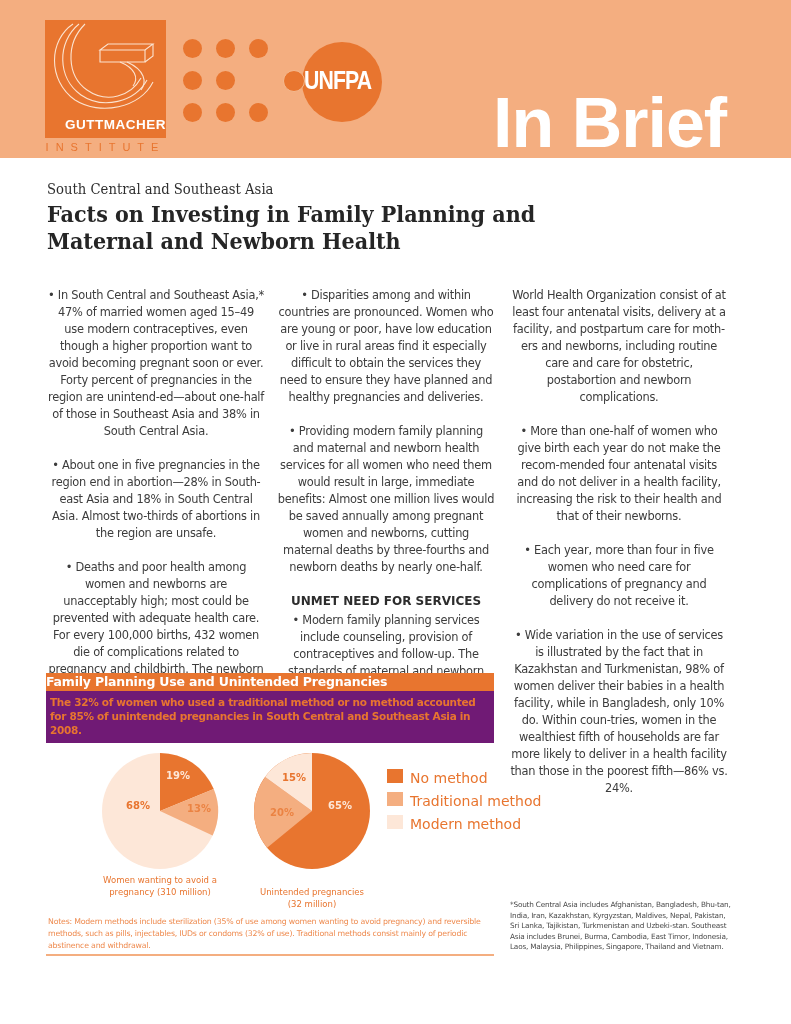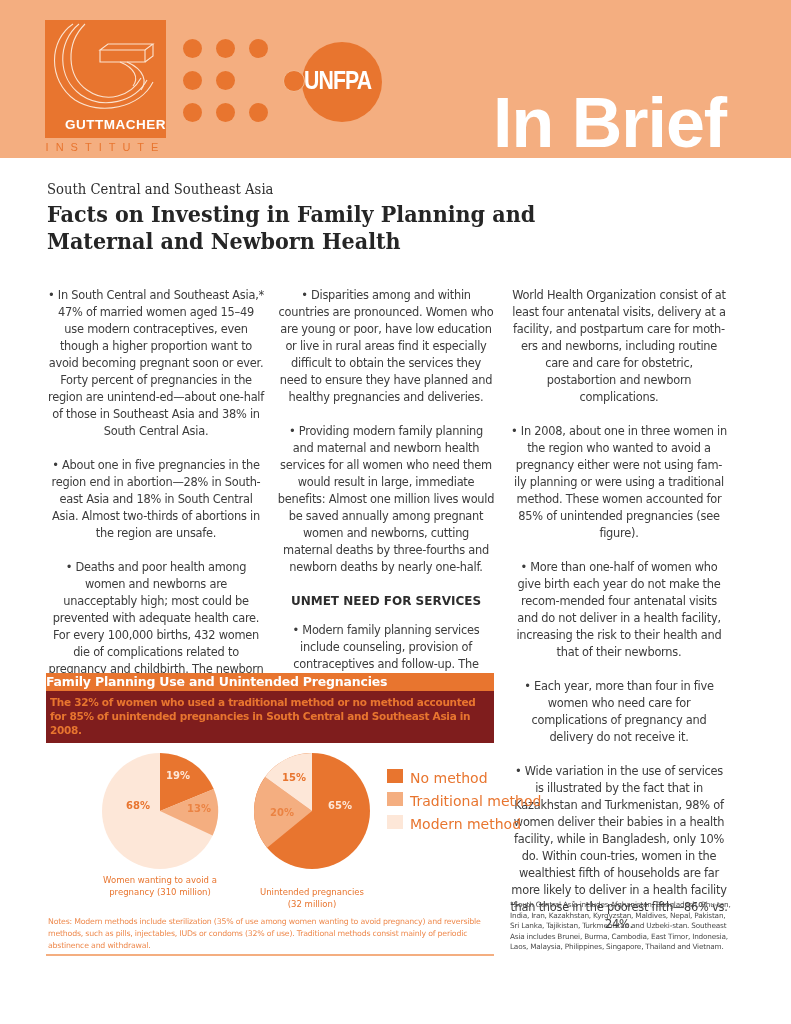--- a/index.html
+++ b/index.html
@@ -23,27 +23,27 @@
               font-weight:bold; font-size:70px; line-height:1; letter-spacing:-1px; }
 
   .subtitle { position:absolute; left:47px; top:180px; font-family:"DejaVu Serif", serif; font-size:15px; color:#2f2f2f;
               transform:scaleX(0.88); transform-origin:left; white-space:nowrap; }
   .title { position:absolute; left:47px; top:200px; font-family:"DejaVu Serif", serif; font-weight:bold; font-size:23px;
            line-height:27px; color:#252525; transform:scaleX(0.9); transform-origin:left; white-space:nowrap; }
 
   .col { position:absolute; top:287px; width:218px; font-size:11.4px; line-height:17px; color:#3c3c3c;
          font-family:"DejaVu Sans", sans-serif; letter-spacing:-0.25px;text-align:center; }
   .col p { margin:0 0 17px 0; }
-  .col h3 { margin:12px; font-size:12px; font-weight:bold; color:#2d2d2d; line-height:17px; letter-spacing:0; }
+  .col h3 { margin:2px; font-size:12px; font-weight:bold; color:#2d2d2d; line-height:17px; letter-spacing:0; }
   .c1 { left:47px; } .c2 { left:277px; } .c3 { left:510px; }
 
   .fig { position:absolute; left:46px; top:673px; width:448px; }
   .fig-title { background:#E8752F; color:#fff; font-family:"DejaVu Sans", sans-serif; font-weight:bold; font-size:12.5px;
                height:18px; line-height:18px; padding-left:0; letter-spacing:-0.2px; }
-  .fig-sub { background:#7f1d1d; color:#E8752F; font-weight:bold; font-size:10.5px; line-height:14px; padding:4px 4px 6px 4px;
+  .fig-sub { background:#701a75; color:#E8752F; font-weight:bold; font-size:10.5px; line-height:14px; padding:4px 4px 6px 4px;
              letter-spacing:-0.3px; }
   .pies { position:absolute; left:46px; top:745px; width:448px; height:155px; }
   .pie-label { position:absolute; font-size:10px; font-weight:bold; }
   .pie-cap { position:absolute; text-align:center; color:#E8752F; font-size:8.5px; line-height:12px; width:160px; }
   .legend { position:absolute; left:387px; top:769px; }
   .leg-item { position:relative; height:23px; }
   .leg-sw { position:absolute; left:0; top:0; width:16px; height:14px; }
   .leg-tx { position:absolute; left:16px; top:1px; color:#E8752F; font-size:14px; white-space:nowrap;padding-left:7px; }
   .notes { position:absolute; left:48px; top:916px; width:446px; color:#EE8A4E; font-size:7.8px; line-height:12px;
            letter-spacing:-0.2px; }
@@ -103,21 +103,20 @@
 
 <div class="col c2">
   <p>• Disparities among and within countries are pronounced. Women who are young or poor, have low education or live in rural areas find it especially difficult to obtain the services they need to ensure they have planned and healthy pregnancies and deliveries.</p>
   <p>• Providing modern family planning and maternal and newborn health services for all women who need them would result in large, immediate benefits: Almost one million lives would be saved annually among pregnant women and newborns, cutting maternal deaths by three-fourths and newborn deaths by nearly one-half.</p>
   <h3>UNMET NEED FOR SERVICES</h3>
   <p>• Modern family planning services include counseling, provision of contraceptives and follow-up. The standards of maternal and newborn health recommended by the</p>
 </div>
 
 <div class="col c3">
   <p>World Health Organization consist of at least four antenatal visits, delivery at a facility, and postpartum care for moth-ers and newborns, including routine care and care for obstetric, postabortion and newborn complications.</p>
-  <p>• In 2008, about one in three women in the region who wanted to avoid a pregnancy either were not using fam-ily planning or were using a traditional method. These women accounted for 85% of unintended pregnancies (see figure).</p>
   <p>• More than one-half of women who give birth each year do not make the recom-mended four antenatal visits and do not deliver in a health facility, increasing the risk to their health and that of their newborns.</p>
   <p>• Each year, more than four in five women who need care for complications of pregnancy and delivery do not receive it.</p>
   <p>• Wide variation in the use of services is illustrated by the fact that in Kazakhstan and Turkmenistan, 98% of women deliver their babies in a health facility, while in Bangladesh, only 10% do. Within coun-tries, women in the wealthiest fifth of households are far more likely to deliver in a health facility than those in the poorest fifth—86% vs. 24%.</p>
 </div>
 
 <div class="fig">
   <div class="fig-title">Family Planning Use and Unintended Pregnancies</div>
   <div class="fig-sub">The 32% of women who used a traditional method or no method accounted for 85% of unintended pregnancies in South Central and Southeast Asia in 2008.</div>
 </div>
 

